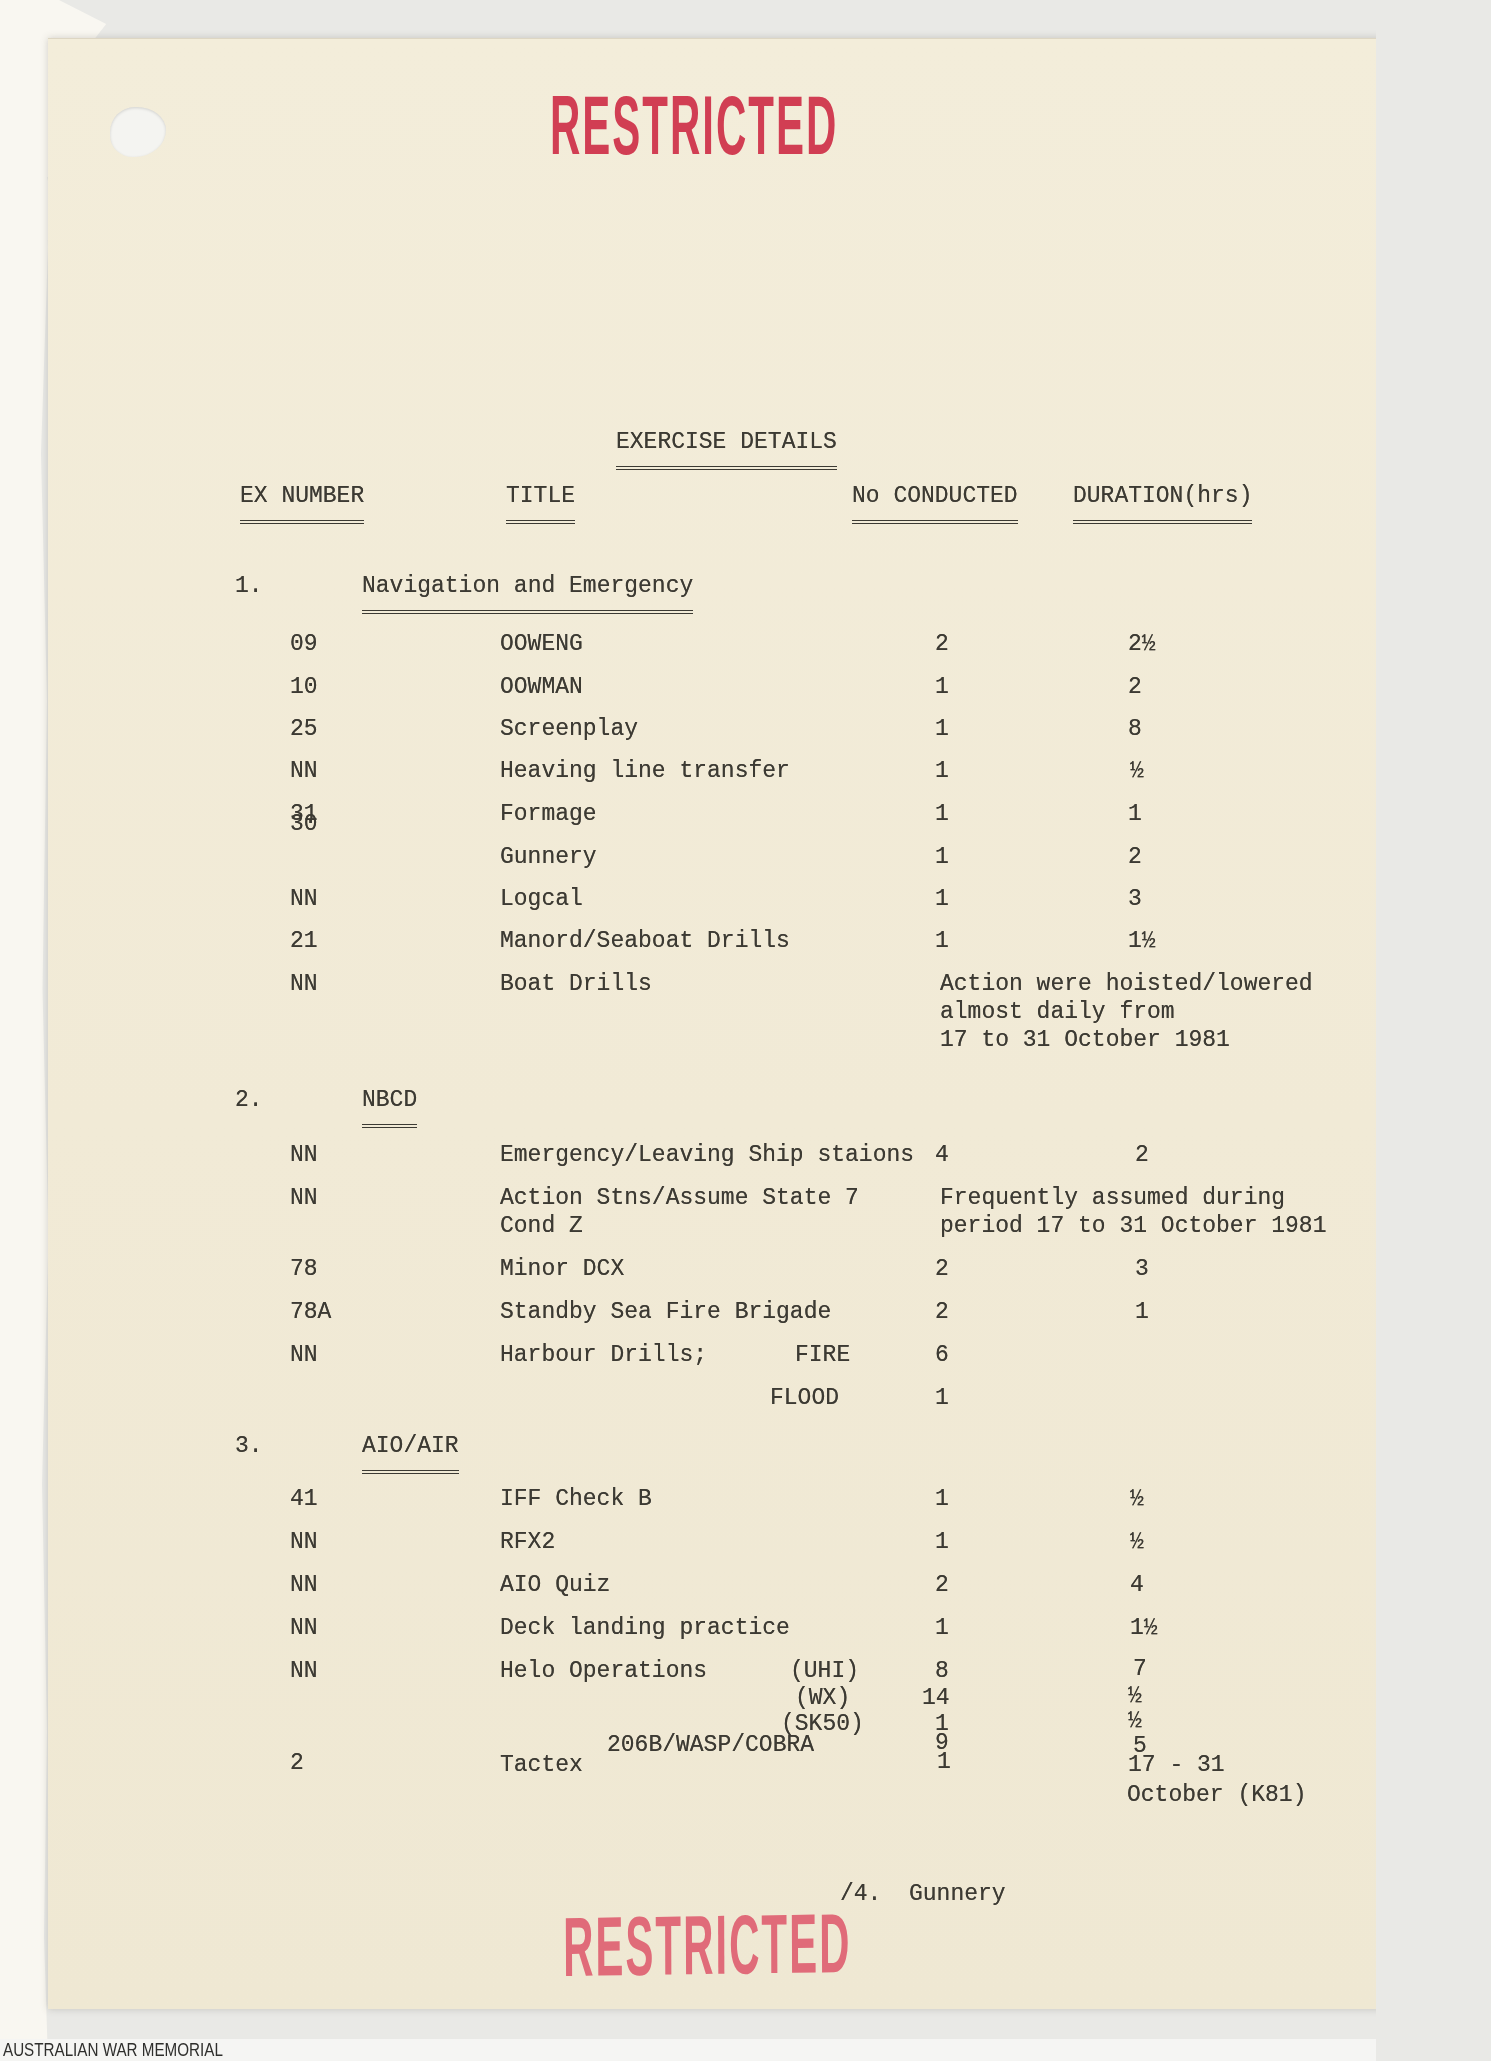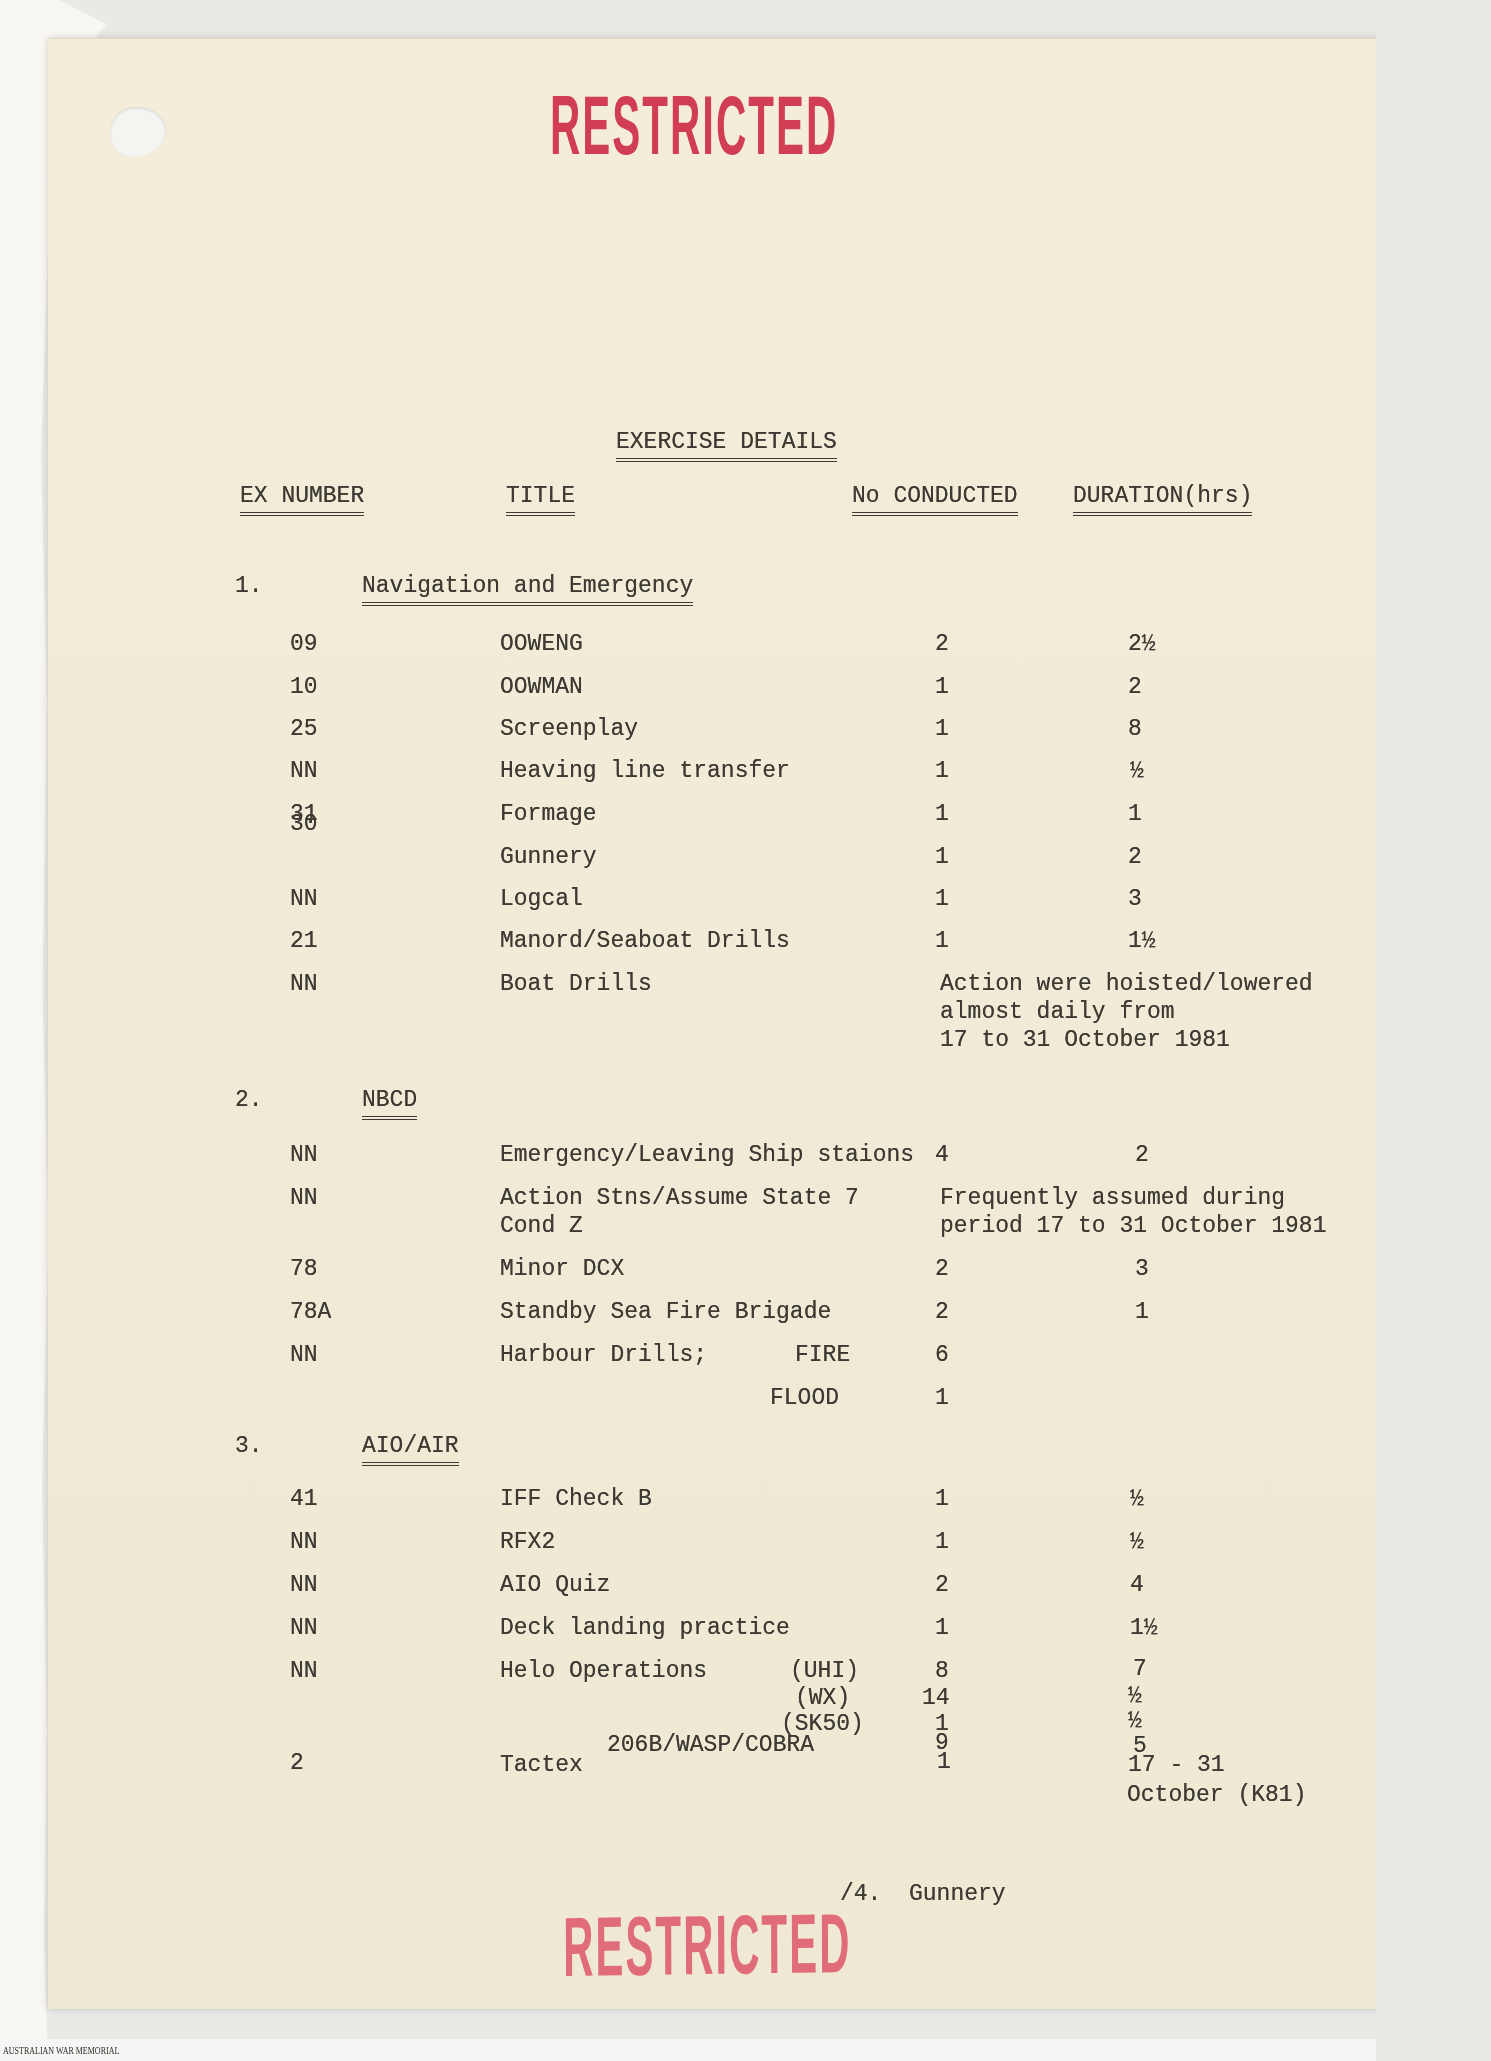--- a/index.html
+++ b/index.html
@@ -10,31 +10,31 @@
   .scan-wedge{position:absolute;left:0;top:0;width:118px;height:240px;background:#f9f7f1;
         clip-path:polygon(0 0,50% 0,90% 10%,55% 32%,75% 55%,40% 74%,52% 100%,0 100%);}
   .paper{position:absolute;left:48px;top:38px;width:1400px;height:1970px;
         background:linear-gradient(180deg,#f3edda 0%,#f1ead6 55%,#efe8d3 100%);
         box-shadow:0 0 7px rgba(90,85,70,.25);border-top:1px solid #ddd6c3;}
   .hole{position:absolute;left:62px;top:68px;width:56px;height:50px;background:#f4f4f1;
         border-radius:46% 54% 58% 42% / 52% 48% 56% 44%;
         box-shadow:inset 0 1px 3px rgba(0,0,0,.14);}
   .t{position:absolute;font-size:23px;line-height:28px;color:#3c3a33;white-space:pre;
         text-shadow:0 0 .6px rgba(60,58,51,.75);}
-  .ul{padding-bottom:2px;border-bottom:4px double #3c3a33;}
+  .ul{padding-bottom:10px;border-bottom:4px double #3c3a33;}
   .annex{position:absolute;left:881px;top:262px;font-size:23px;line-height:37px;color:#3c3a33;
         text-shadow:0 0 .6px rgba(60,58,51,.75);white-space:pre;}
   .stamp{position:absolute;font-family:"Liberation Sans",sans-serif;font-weight:700;
         font-size:84px;line-height:78px;letter-spacing:4px;transform:scaleX(.5);
         transform-origin:0 0;opacity:.92;white-space:pre;}
   .stamp-top{left:550px;top:86px;}
   .stamp-bottom{left:563px;top:1908px;opacity:.82;transform:scaleX(.5) rotate(-.4deg);}
   .scan-footer{position:absolute;left:0;bottom:0;width:1491px;height:22px;background:#f5f5f3;
         display:flex;justify-content:space-between;align-items:center;
-        font-family:Liberation Serif, serif;font-size:10px;color:#2f2f2d;}
+        font-family:Liberation Sans, sans-serif;font-size:19px;color:#2f2f2d;}
   .cond-l{display:inline-block;transform:scaleX(.8);transform-origin:left center;margin-left:3px;}
   .cond-r{display:inline-block;transform:scaleX(.8);transform-origin:right center;margin-right:3px;}
 </style>
 </head>
 <body>
 
 <div class="scan">
   <div class="scan-edge"></div>
   <div class="scan-wedge"></div>
 

